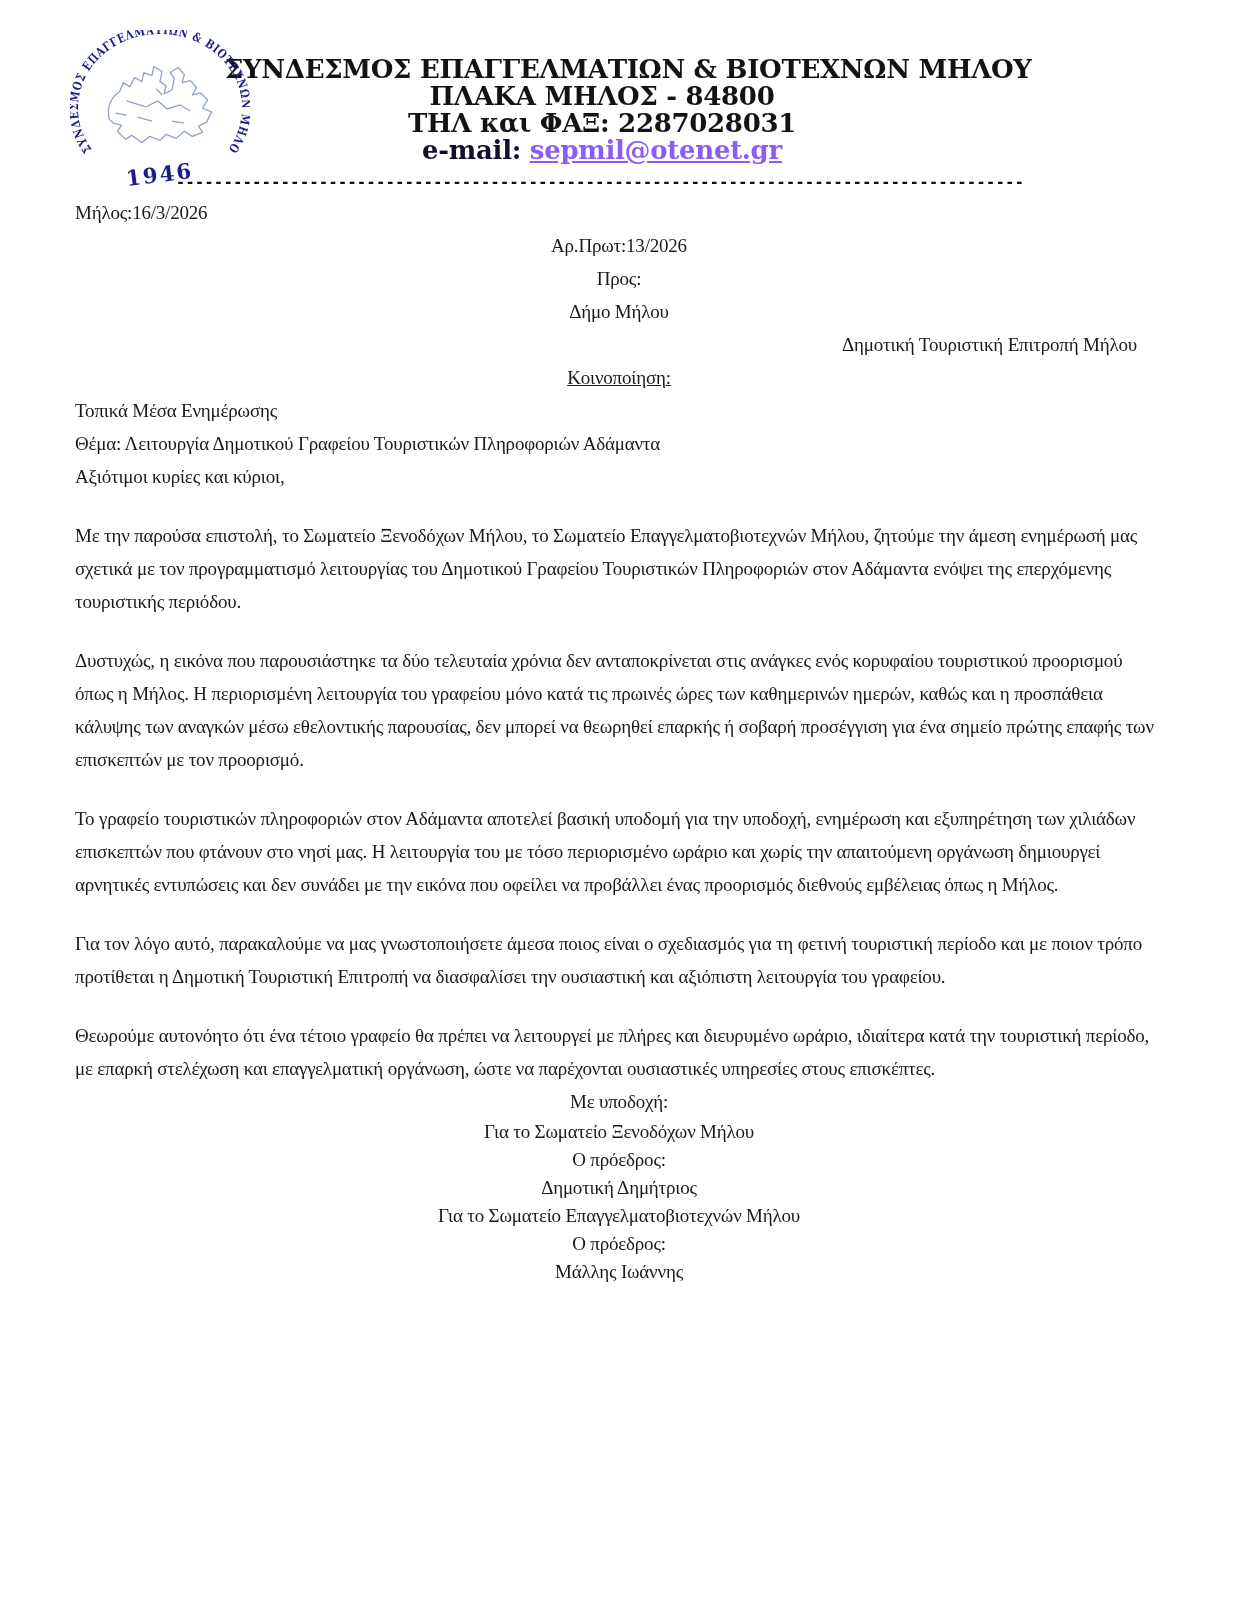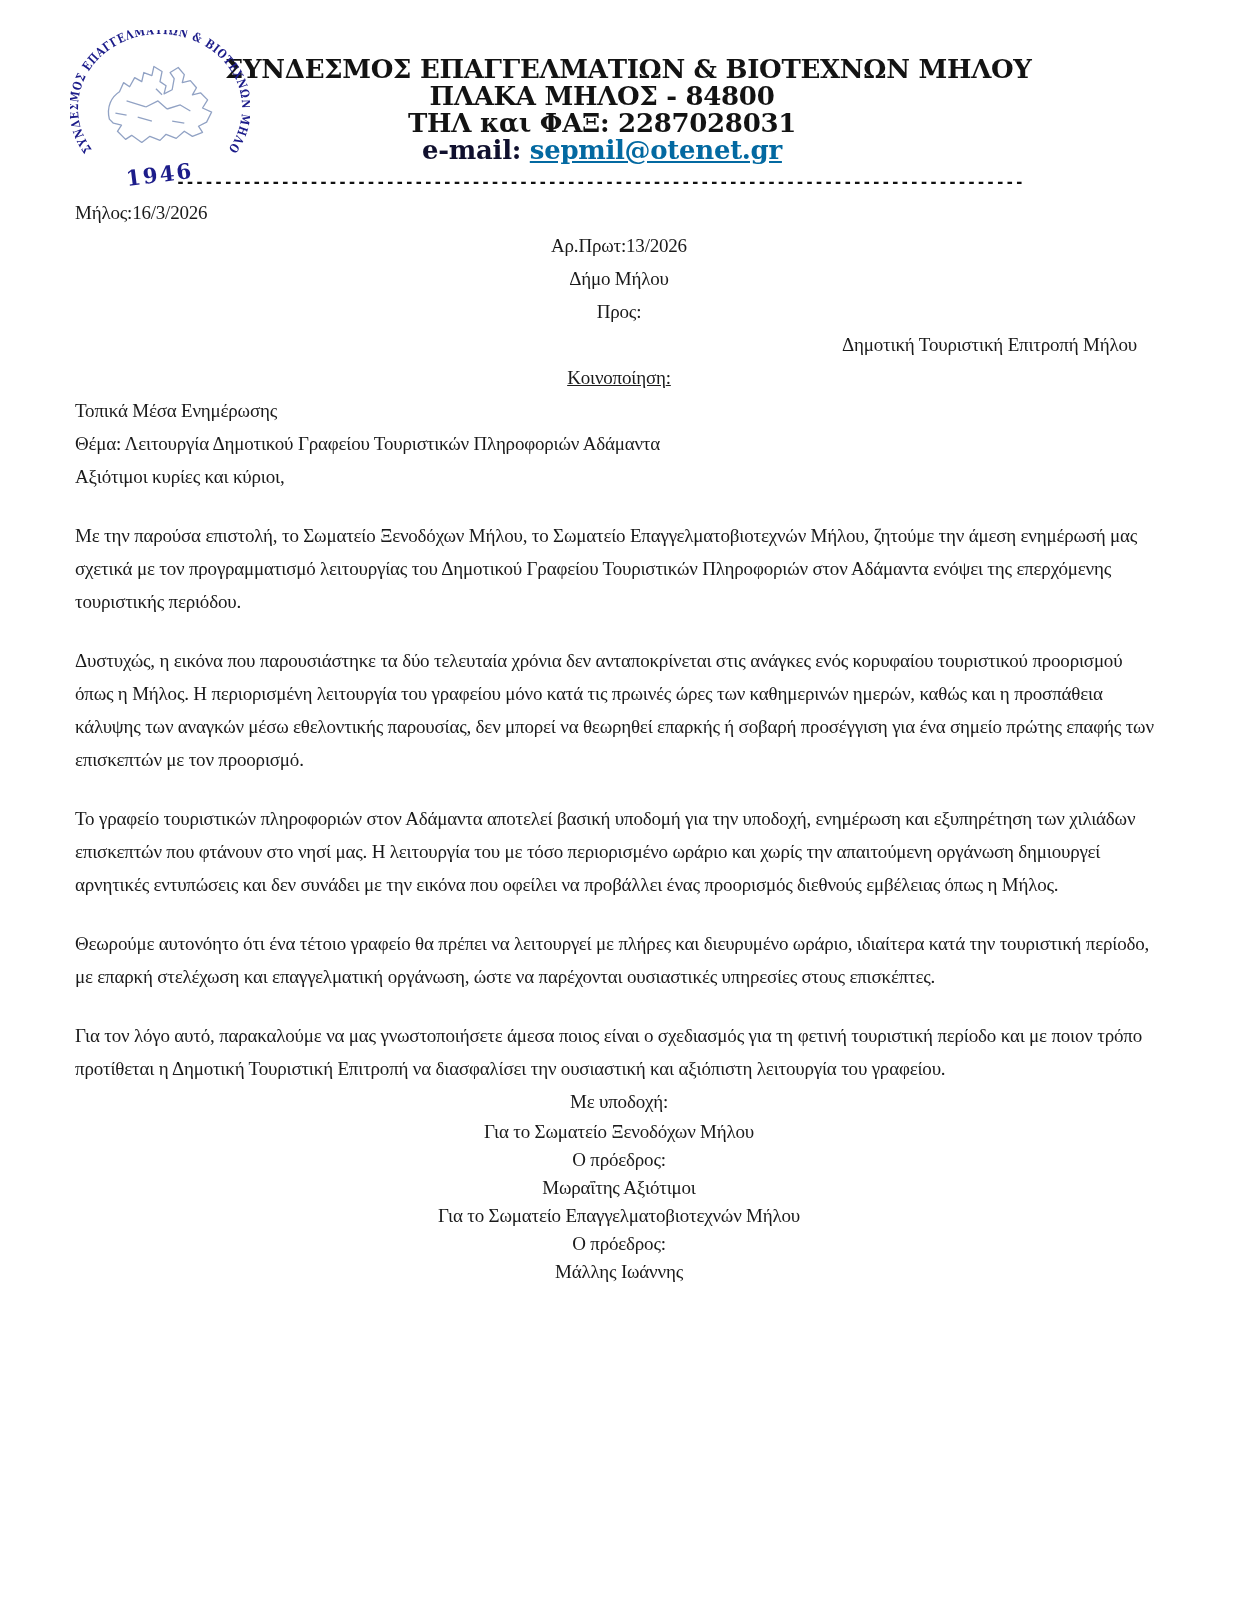--- a/index.html
+++ b/index.html
@@ -22,21 +22,21 @@
     font-family:"DejaVu Serif", serif;
     font-weight:bold;
     font-size:26px;
     line-height:27px;
     color:#131313;
     letter-spacing:-0.3px;
     white-space:nowrap;
   }
   .email-label{color:#10102e;}
   .email-link{
-    color:#0369a1;
+    color:#8b5cf6;
     text-decoration:underline;
     font-weight:bold;
     cursor:pointer;
   }
   .separator{
     margin-left:176px;
     width:848px;
     overflow:hidden;
     white-space:nowrap;
     font-family:"DejaVu Sans Mono", monospace;
@@ -104,41 +104,41 @@
     </div>
 
     <div class="separator">------------------------------------------------------------------------------------------</div>
   </div>
 
   <div class="content">
 
     <div class="date-line">Μήλος:16/3/2026</div>
     <div class="centered">Αρ.Πρωτ:13/2026</div>
 
+    <div class="centered to-label">Προς:</div>
     <div class="centered">Δήμο Μήλου</div>
-    <div class="centered to-label">Προς:</div>
     <div class="align-right">Δημοτική Τουριστική Επιτροπή Μήλου</div>
     <div class="centered cc-label"><span>Κοινοποίηση</span><span>:</span></div>
     <div>Τοπικά Μέσα Ενημέρωσης</div>
 
     <div class="subject">Θέμα: Λειτουργία Δημοτικού Γραφείου Τουριστικών Πληροφοριών Αδάμαντα</div>
     <div class="salutation">Αξιότιμοι κυρίες και κύριοι,</div>
 
     <p class="para">Με την παρούσα επιστολή, το Σωματείο Ξενοδόχων Μήλου, το Σωματείο Επαγγελματοβιοτεχνών Μήλου, ζητούμε την άμεση ενημέρωσή μας σχετικά με τον προγραμματισμό λειτουργίας του Δημοτικού Γραφείου Τουριστικών Πληροφοριών στον Αδάμαντα ενόψει της επερχόμενης τουριστικής περιόδου.</p>
     <p class="para">Δυστυχώς, η εικόνα που παρουσιάστηκε τα δύο τελευταία χρόνια δεν ανταποκρίνεται στις ανάγκες ενός κορυφαίου τουριστικού προορισμού όπως η Μήλος. Η περιορισμένη λειτουργία του γραφείου μόνο κατά τις πρωινές ώρες των καθημερινών ημερών, καθώς και η προσπάθεια κάλυψης των αναγκών μέσω εθελοντικής παρουσίας, δεν μπορεί να θεωρηθεί επαρκής ή σοβαρή προσέγγιση για ένα σημείο πρώτης επαφής των επισκεπτών με τον προορισμό.</p>
     <p class="para">Το γραφείο τουριστικών πληροφοριών στον Αδάμαντα αποτελεί βασική υποδομή για την υποδοχή, ενημέρωση και εξυπηρέτηση των χιλιάδων επισκεπτών που φτάνουν στο νησί μας. Η λειτουργία του με τόσο περιορισμένο ωράριο και χωρίς την απαιτούμενη οργάνωση δημιουργεί αρνητικές εντυπώσεις και δεν συνάδει με την εικόνα που οφείλει να προβάλλει ένας προορισμός διεθνούς εμβέλειας όπως η Μήλος.</p>
+    <p class="para">Για τον λόγο αυτό, παρακαλούμε να μας γνωστοποιήσετε άμεσα ποιος είναι ο σχεδιασμός για τη φετινή τουριστική περίοδο και με ποιον τρόπο προτίθεται η Δημοτική Τουριστική Επιτροπή να διασφαλίσει την ουσιαστική και αξιόπιστη λειτουργία του γραφείου.</p>
     <p class="para">Θεωρούμε αυτονόητο ότι ένα τέτοιο γραφείο θα πρέπει να λειτουργεί με πλήρες και διευρυμένο ωράριο, ιδιαίτερα κατά την τουριστική περίοδο, με επαρκή στελέχωση και επαγγελματική οργάνωση, ώστε να παρέχονται ουσιαστικές υπηρεσίες στους επισκέπτες.</p>
-    <p class="para">Για τον λόγο αυτό, παρακαλούμε να μας γνωστοποιήσετε άμεσα ποιος είναι ο σχεδιασμός για τη φετινή τουριστική περίοδο και με ποιον τρόπο προτίθεται η Δημοτική Τουριστική Επιτροπή να διασφαλίσει την ουσιαστική και αξιόπιστη λειτουργία του γραφείου.</p>
 
     <div class="centered regards">Με υποδοχή:</div>
 
     <div class="sig-block">
       <div>Για το Σωματείο Ξενοδόχων Μήλου</div>
       <div>Ο πρόεδρος:</div>
-      <div>Μωραΐτης Αξιότιμοι</div>
+      <div>Δημοτική Δημήτριος</div>
     </div>
 
     <div class="sig-block sig-block-2">
       <div>Για το Σωματείο Επαγγελματοβιοτεχνών Μήλου</div>
       <div>Ο πρόεδρος:</div>
       <div>Μάλλης Ιωάννης</div>
     </div>
 
   </div>
 </div>

